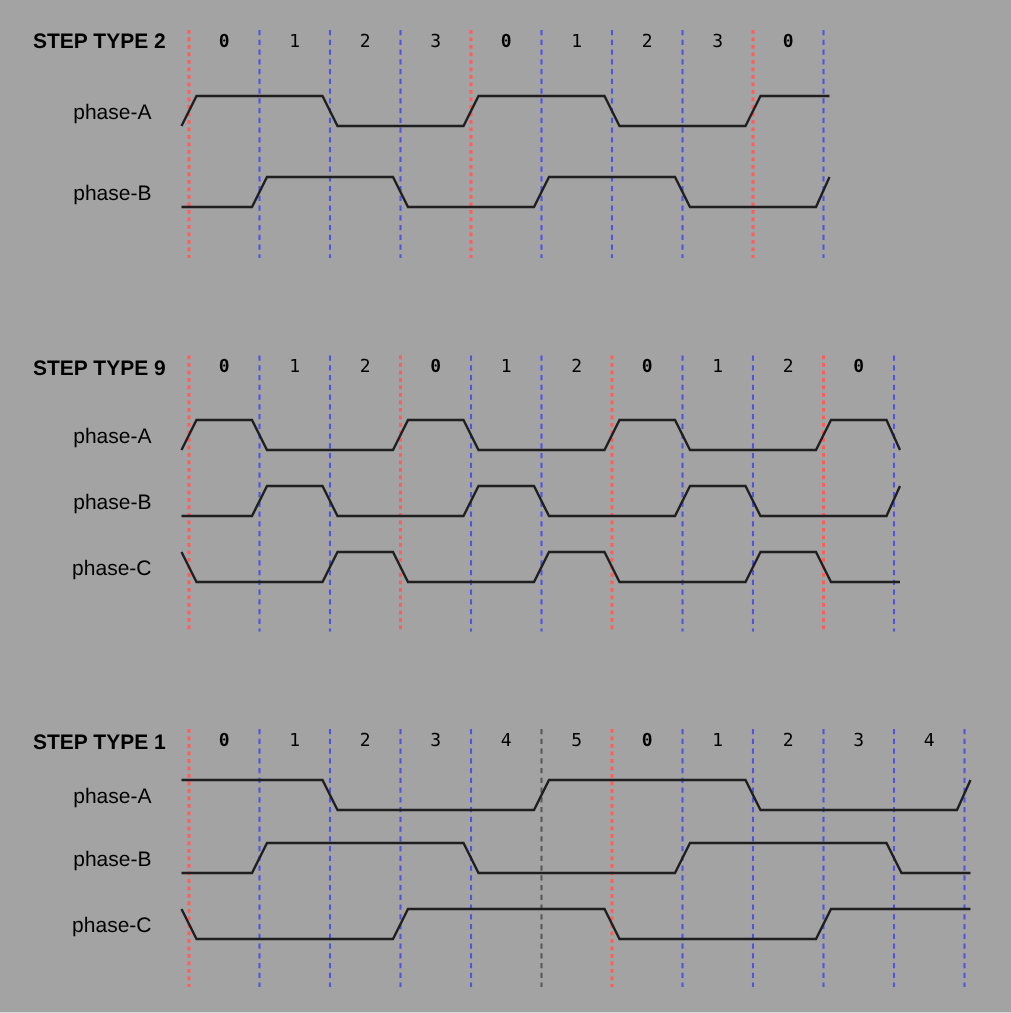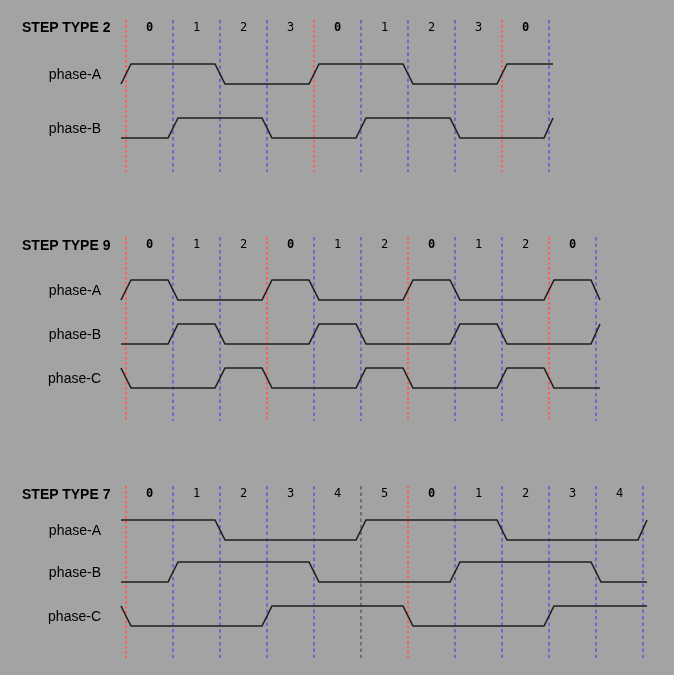--- a/index.html
+++ b/index.html
@@ -79,21 +79,21 @@
         <div class="step-num" style="left: 458.5px; top: 236px;">1</div>
         <div class="step-num" style="left: 505.5px; top: 236px;">2</div>
         <div class="step-num bold" style="left: 552.5px; top: 236px;">0</div>
         <div class="phase-label" style="left: 29px; top: 282px;">phase-A</div>
         <div class="phase-label" style="left: 29px; top: 326px;">phase-B</div>
         <div class="phase-label" style="left: 29px; top: 370px;">phase-C</div>
       </div>
   </section>
 
   <section class="diagram">
-    <h2 class="title" style="top:487px">STEP TYPE 7</h2>
+    <h2 class="title" style="top:487px">STEP TYPE 1</h2>
     <svg width="674" height="675">
         <line x1="126" x2="126" y1="486" y2="658" stroke="#ff5c5c" stroke-width="2" stroke-dasharray="2.5 2.5"></line>
         <line x1="173" x2="173" y1="486" y2="658" stroke="#5353dc" stroke-width="1.4" stroke-dasharray="3.5 3"></line>
         <line x1="220" x2="220" y1="486" y2="658" stroke="#5353dc" stroke-width="1.4" stroke-dasharray="3.5 3"></line>
         <line x1="267" x2="267" y1="486" y2="658" stroke="#5353dc" stroke-width="1.4" stroke-dasharray="3.5 3"></line>
         <line x1="314" x2="314" y1="486" y2="658" stroke="#5353dc" stroke-width="1.4" stroke-dasharray="3.5 3"></line>
         <line x1="361" x2="361" y1="486" y2="658" stroke="#595959" stroke-width="1.4" stroke-dasharray="3.5 3"></line>
         <line x1="408" x2="408" y1="486" y2="658" stroke="#ff5c5c" stroke-width="2" stroke-dasharray="2.5 2.5"></line>
         <line x1="455" x2="455" y1="486" y2="658" stroke="#5353dc" stroke-width="1.4" stroke-dasharray="3.5 3"></line>
         <line x1="502" x2="502" y1="486" y2="658" stroke="#5353dc" stroke-width="1.4" stroke-dasharray="3.5 3"></line>

